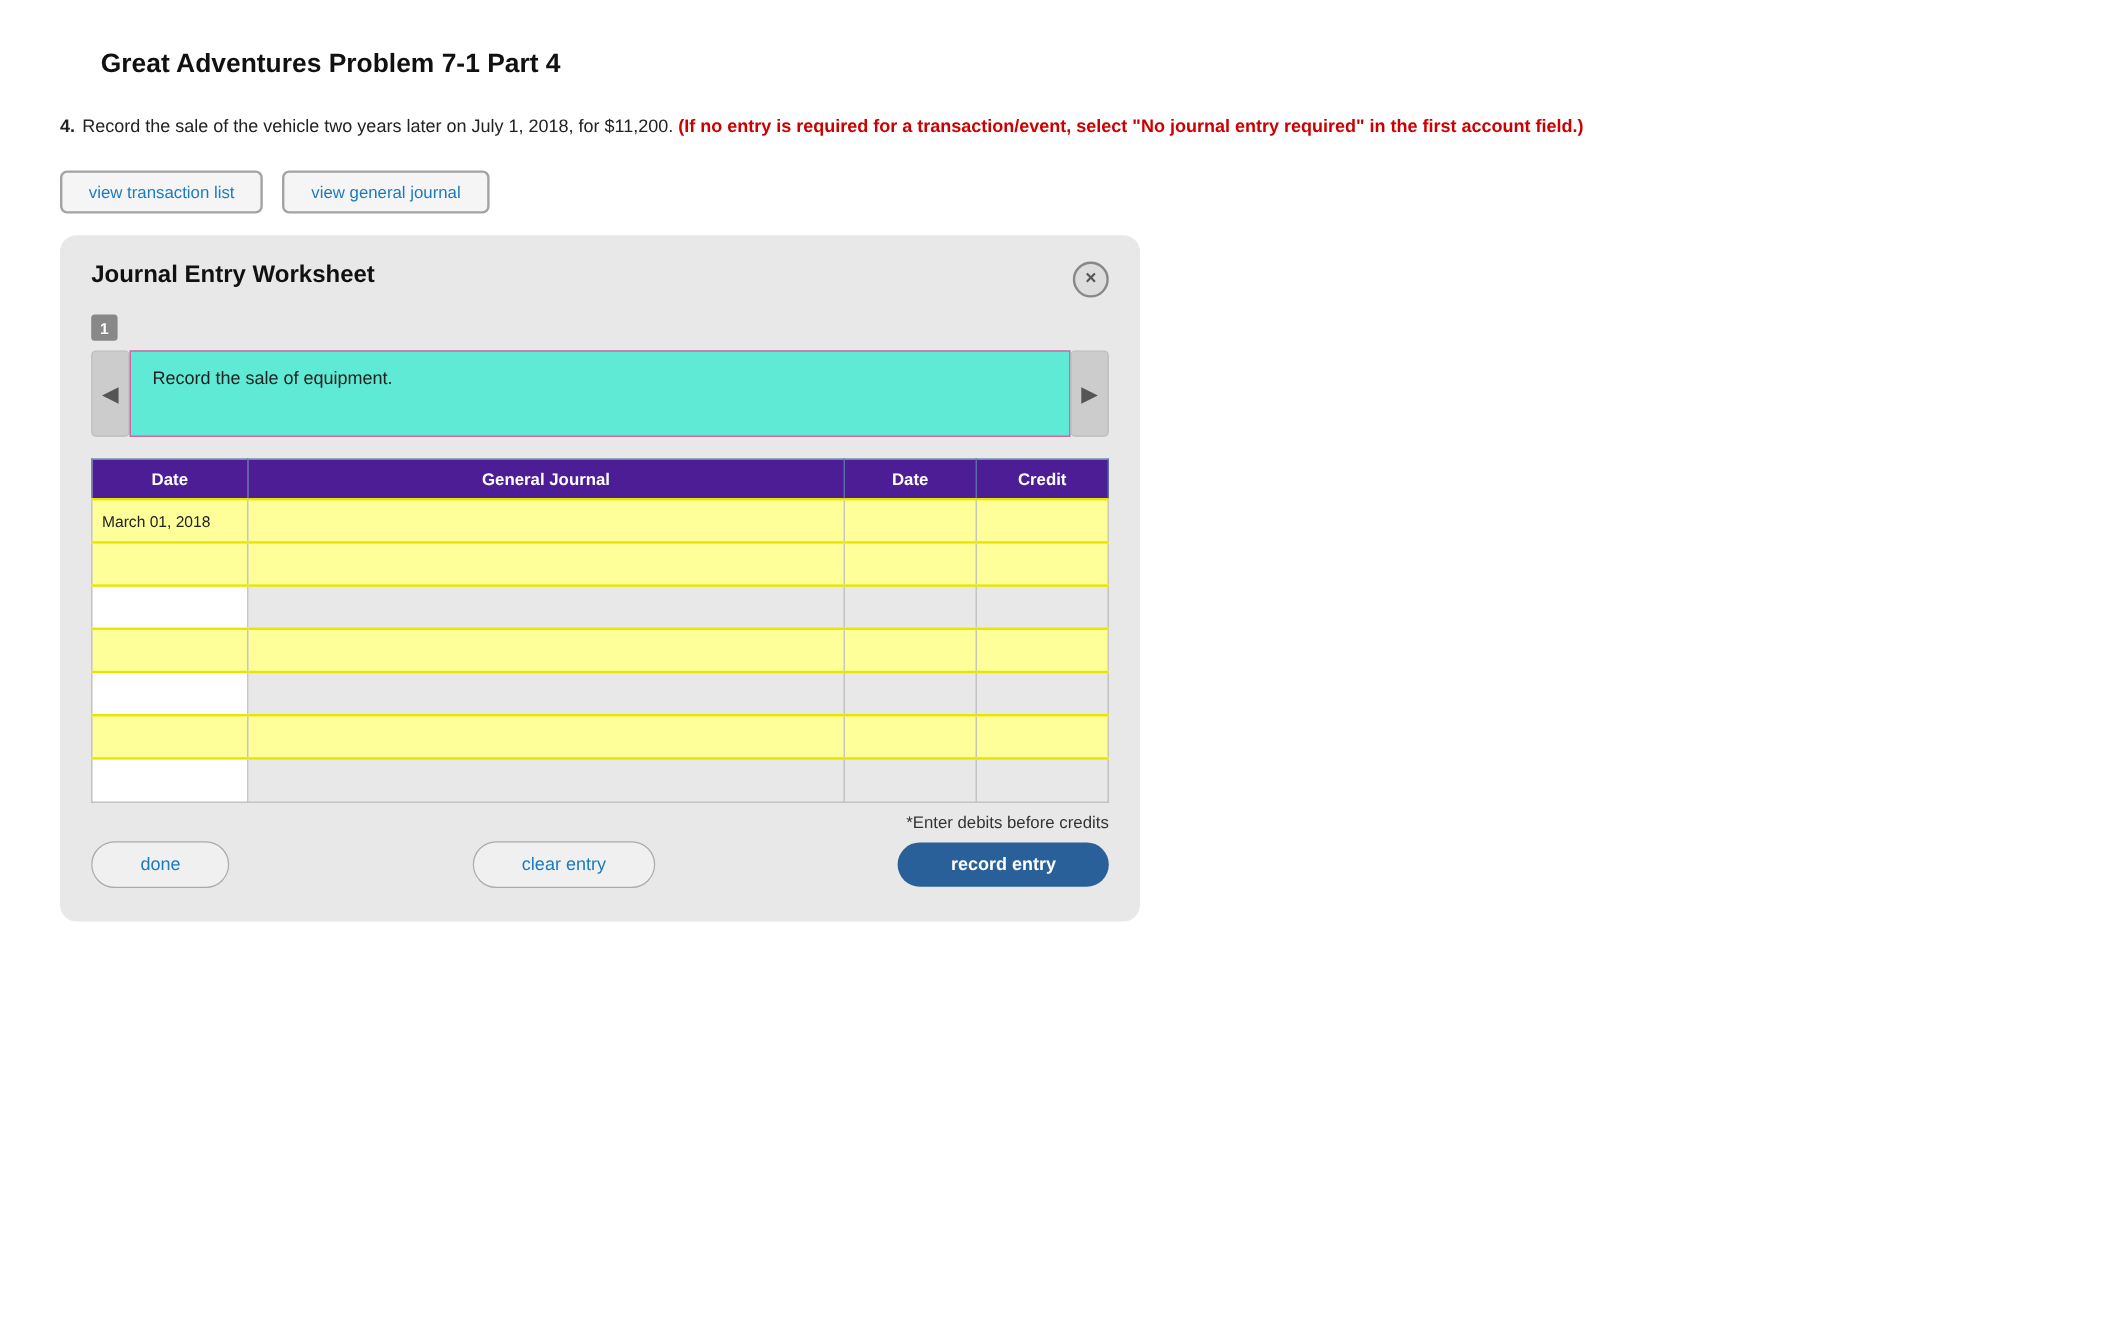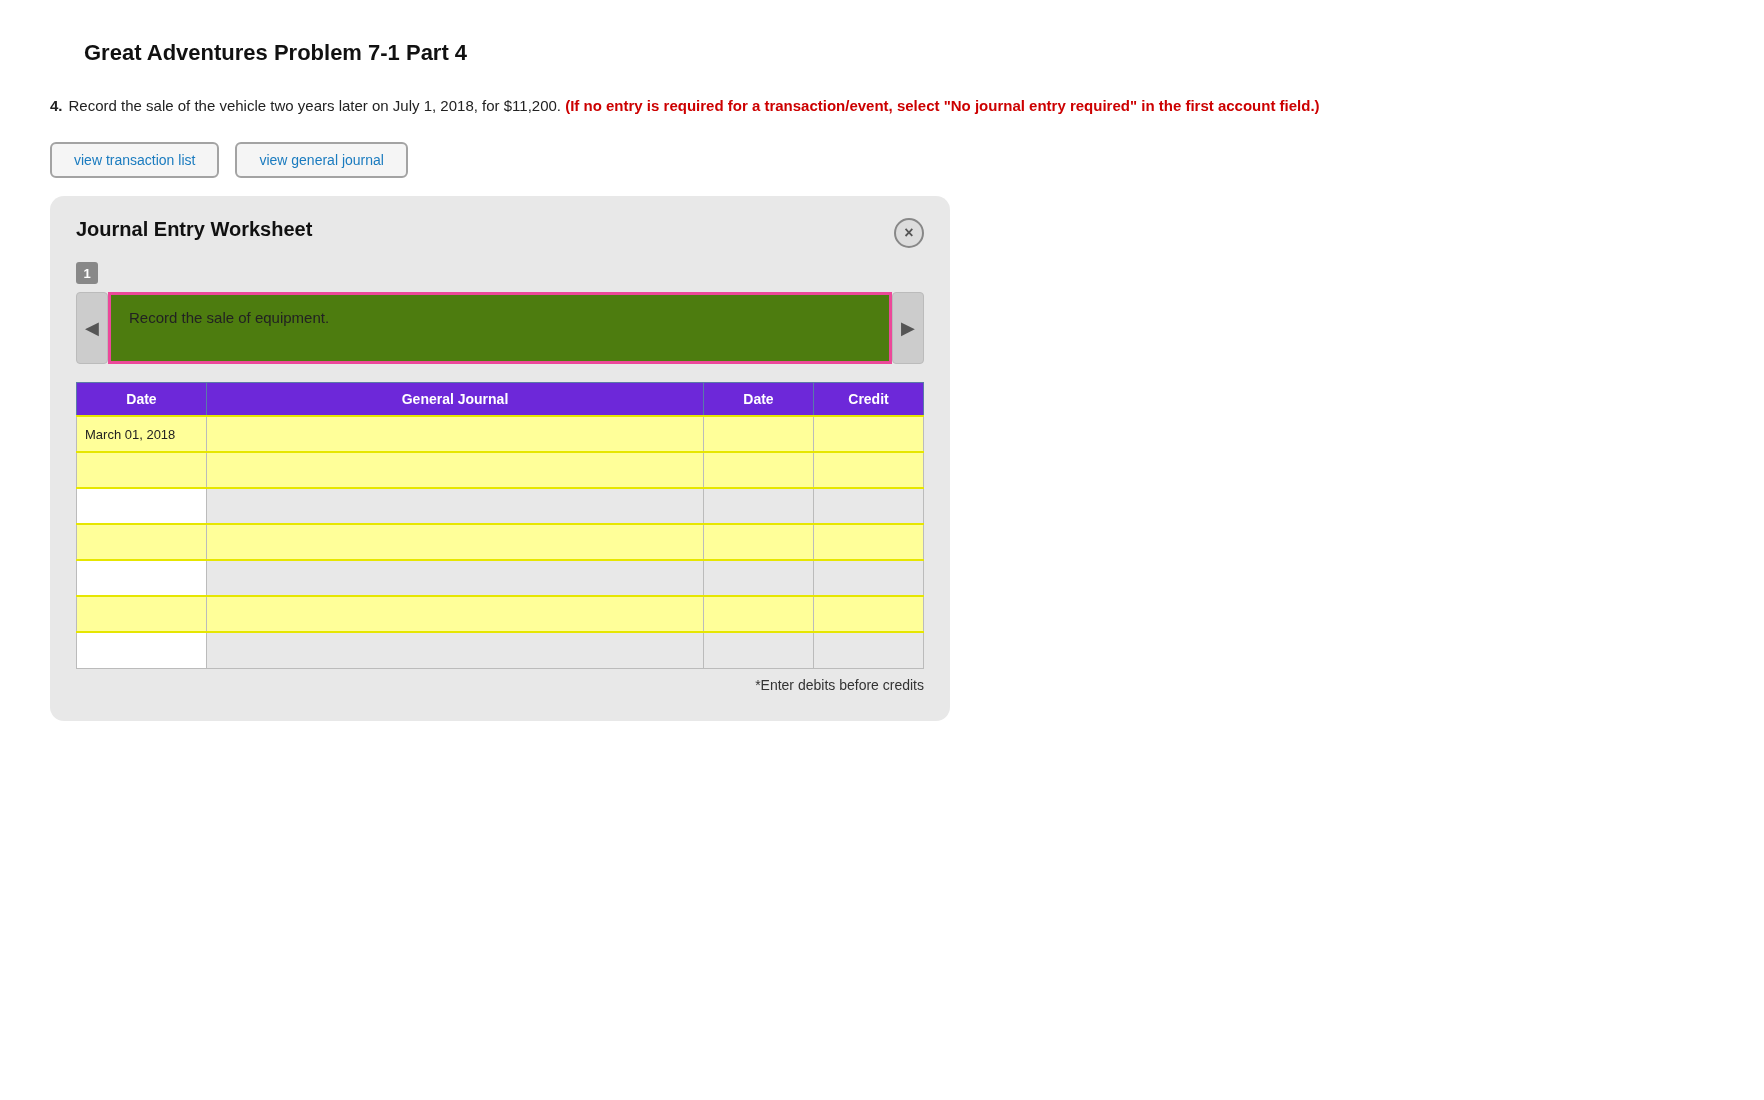--- a/index.html
+++ b/index.html
@@ -110,35 +110,35 @@
       display: flex;
       align-items: center;
       justify-content: center;
       cursor: pointer;
       font-size: 18px;
       color: #555;
       flex-shrink: 0;
     }
     .description-box {
       flex: 1;
-      background: #4d7c0f;
-      border: 3px solid #ec4899;
+      background: #5eead4;
+      border: 1px solid #ec4899;
       padding: 14px 18px;
       font-size: 15px;
       color: #222;
       min-height: 72px;
     }
     
     .journal-table {
       width: 100%;
       border-collapse: collapse;
       margin-bottom: 8px;
     }
     .journal-table thead tr th {
-      background: #6d28d9;
+      background: #4c1d95;
       color: #fff;
       font-size: 14px;
       font-weight: bold;
       padding: 8px 10px;
       text-align: center;
       border: 1px solid #5a7aa8;
     }
     .journal-table thead tr th.date-col {
       text-align: center;
       width: 130px;
@@ -301,13 +301,18 @@
           <td class="date-display"></td>
           <td><input type="text" style=""></td>
           <td><input type="text" style=""></td>
           <td><input type="text" style=""></td>
         </tr>
       </tbody>
   </table>
 
   <div class="hint-text">*Enter debits before credits</div>
 
+  <div class="bottom-btn-row">
+    <button class="done-btn">done</button>
+    <button class="clear-btn">clear entry</button>
+    <button class="record-btn">record entry</button>
+  </div>
 </div>
 
 </body></html>

